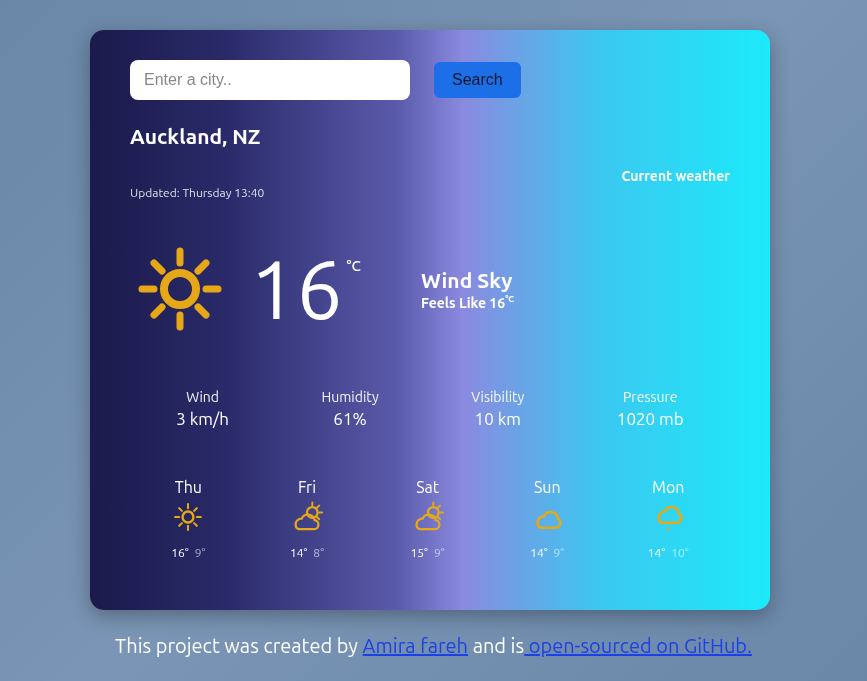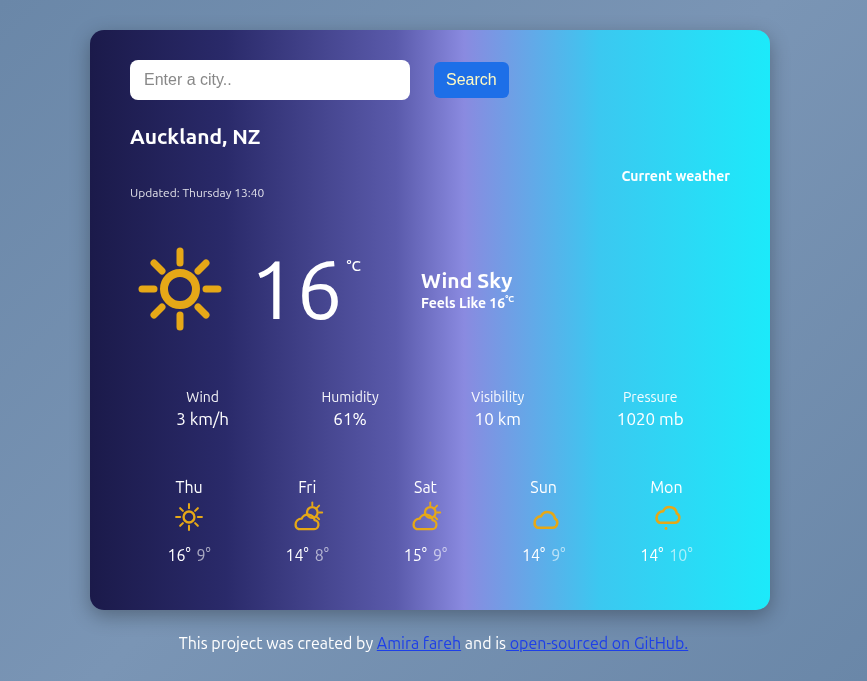--- a/index.html
+++ b/index.html
@@ -26,46 +26,46 @@
     border-radius: 8px;
     border: none;
     padding: 12px 14px;
     font-size: 16px;
     outline: none;
     color: #555;
   }
   .search-input::placeholder { color: #888; }
   .search-btn {
     background: #1d6fe8;
-    color: #fef9c3;
+    color: #0f172a;
     border: none;
     border-radius: 6px;
     font-size: 16px;
-    padding: 9px 12px;
+    padding: 9px 18px;
     cursor: pointer;
   }
   .city { font-size: 21px; font-weight: 700; margin-top: 24px; }
   .cw-label { font-size: 14px; font-weight: 700; margin-top: 20px; text-align: right; }
   .updated { font-size: 12px; opacity: 0.85; margin-top: 2px; }
   .main-row { display: flex; align-items: center; margin-top: 40px; gap: 20px; }
   .big-temp { font-size: 82px; font-weight: 400; line-height: 1; display: flex; }
   .temp-unit { font-size: 15px; font-weight: 500; margin-top: 10px; margin-left: 4px; }
   .cond-col { margin-left: 40px; }
   .condition { font-size: 21px; font-weight: 700; }
   .feels { font-size: 14px; font-weight: 700; margin-top: 2px; }
   .feels sup { font-size: 9px; }
   .stats-row { display: flex; justify-content: space-around; margin-top: 50px; text-align: center; }
   .stat-label { font-size: 14px; opacity: 0.95; }
   .stat-val { font-size: 17px; margin-top: 4px; }
   .forecast-row { display: flex; justify-content: space-around; margin-top: 50px; text-align: center; }
   .fc-day { font-size: 16px; margin-bottom: 4px; }
   .fc-icon { height: 34px; display: flex; justify-content: center; align-items: center; }
-  .fc-temps { margin-top: 12px; font-size: 16px; }
+  .fc-temps { margin-top: 12px; font-size: 12px; }
   .fc-lo { opacity: 0.6; margin-left: 6px; }
-  .footer { text-align: center; font-size: 16px; color: #fff; margin-top: 24px; }
+  .footer { text-align: center; font-size: 20px; color: #fff; margin-top: 24px; }
   .footer a { color: #1d3fe8; text-decoration: underline; }
   svg { display: block; }
 </style>
 </head>
 <body>
 
 <div class="card">
 
   <div class="search-row">
     <input class="search-input" type="text" placeholder="Enter a city.." style="">

